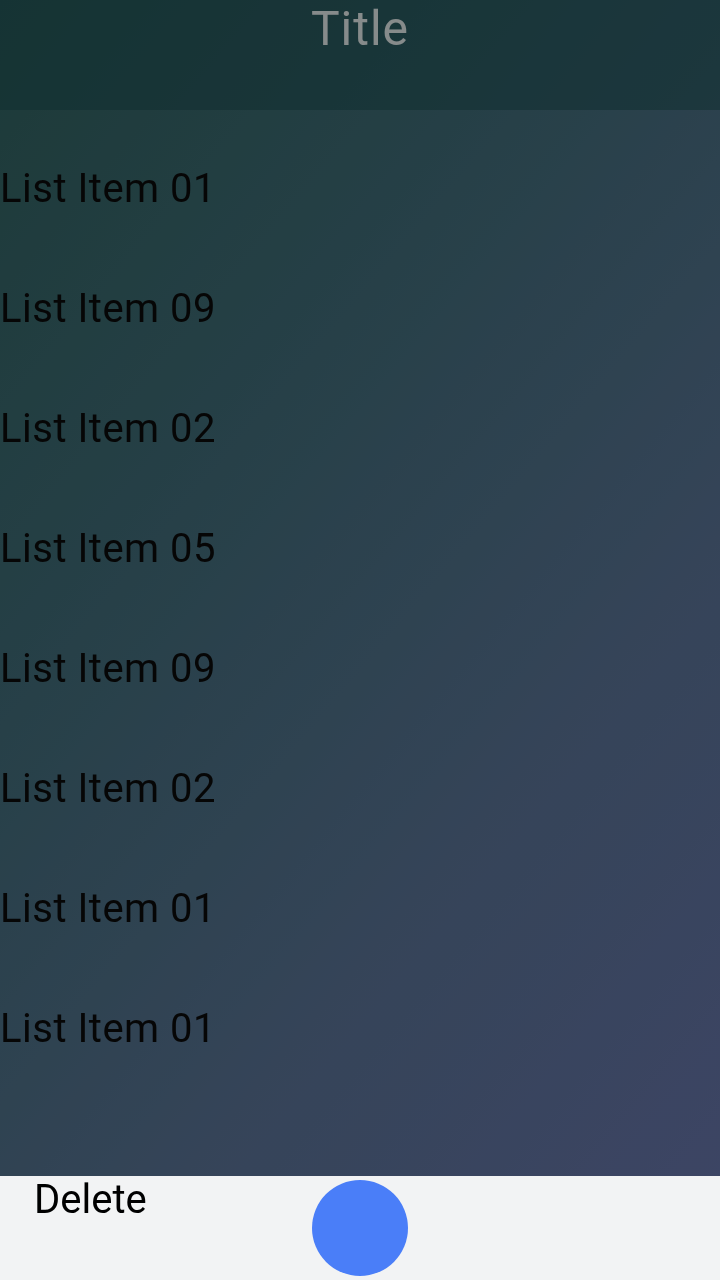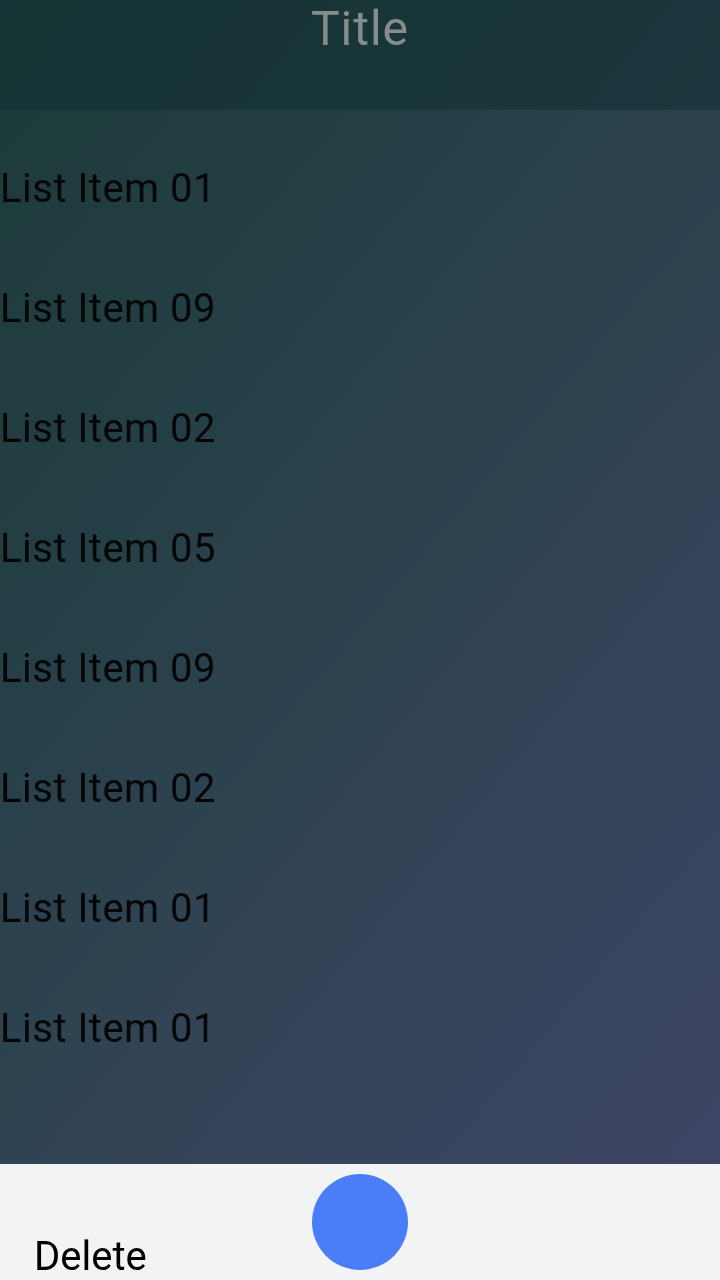--- a/index.html
+++ b/index.html
@@ -51,24 +51,24 @@
       font-size: 40px;
       font-weight: 400;
       color: #0b0b0b;
       letter-spacing: 0.5px;
     }
     .toolbar {
       position: absolute;
       bottom: 0;
       left: 0;
       width: 720px;
-      height: 116px;
+      height: 104px;
       background: #f2f3f4;
       display: flex;
-      align-items: flex-end;
+      align-items: flex-start;
       z-index: 10;
     }
     .toolbar-action {
       font-size: 40px;
       font-weight: 400;
       color: #000;
       padding-left: 34px;
       flex: 0 0 auto;
     }
     .toolbar-center {

